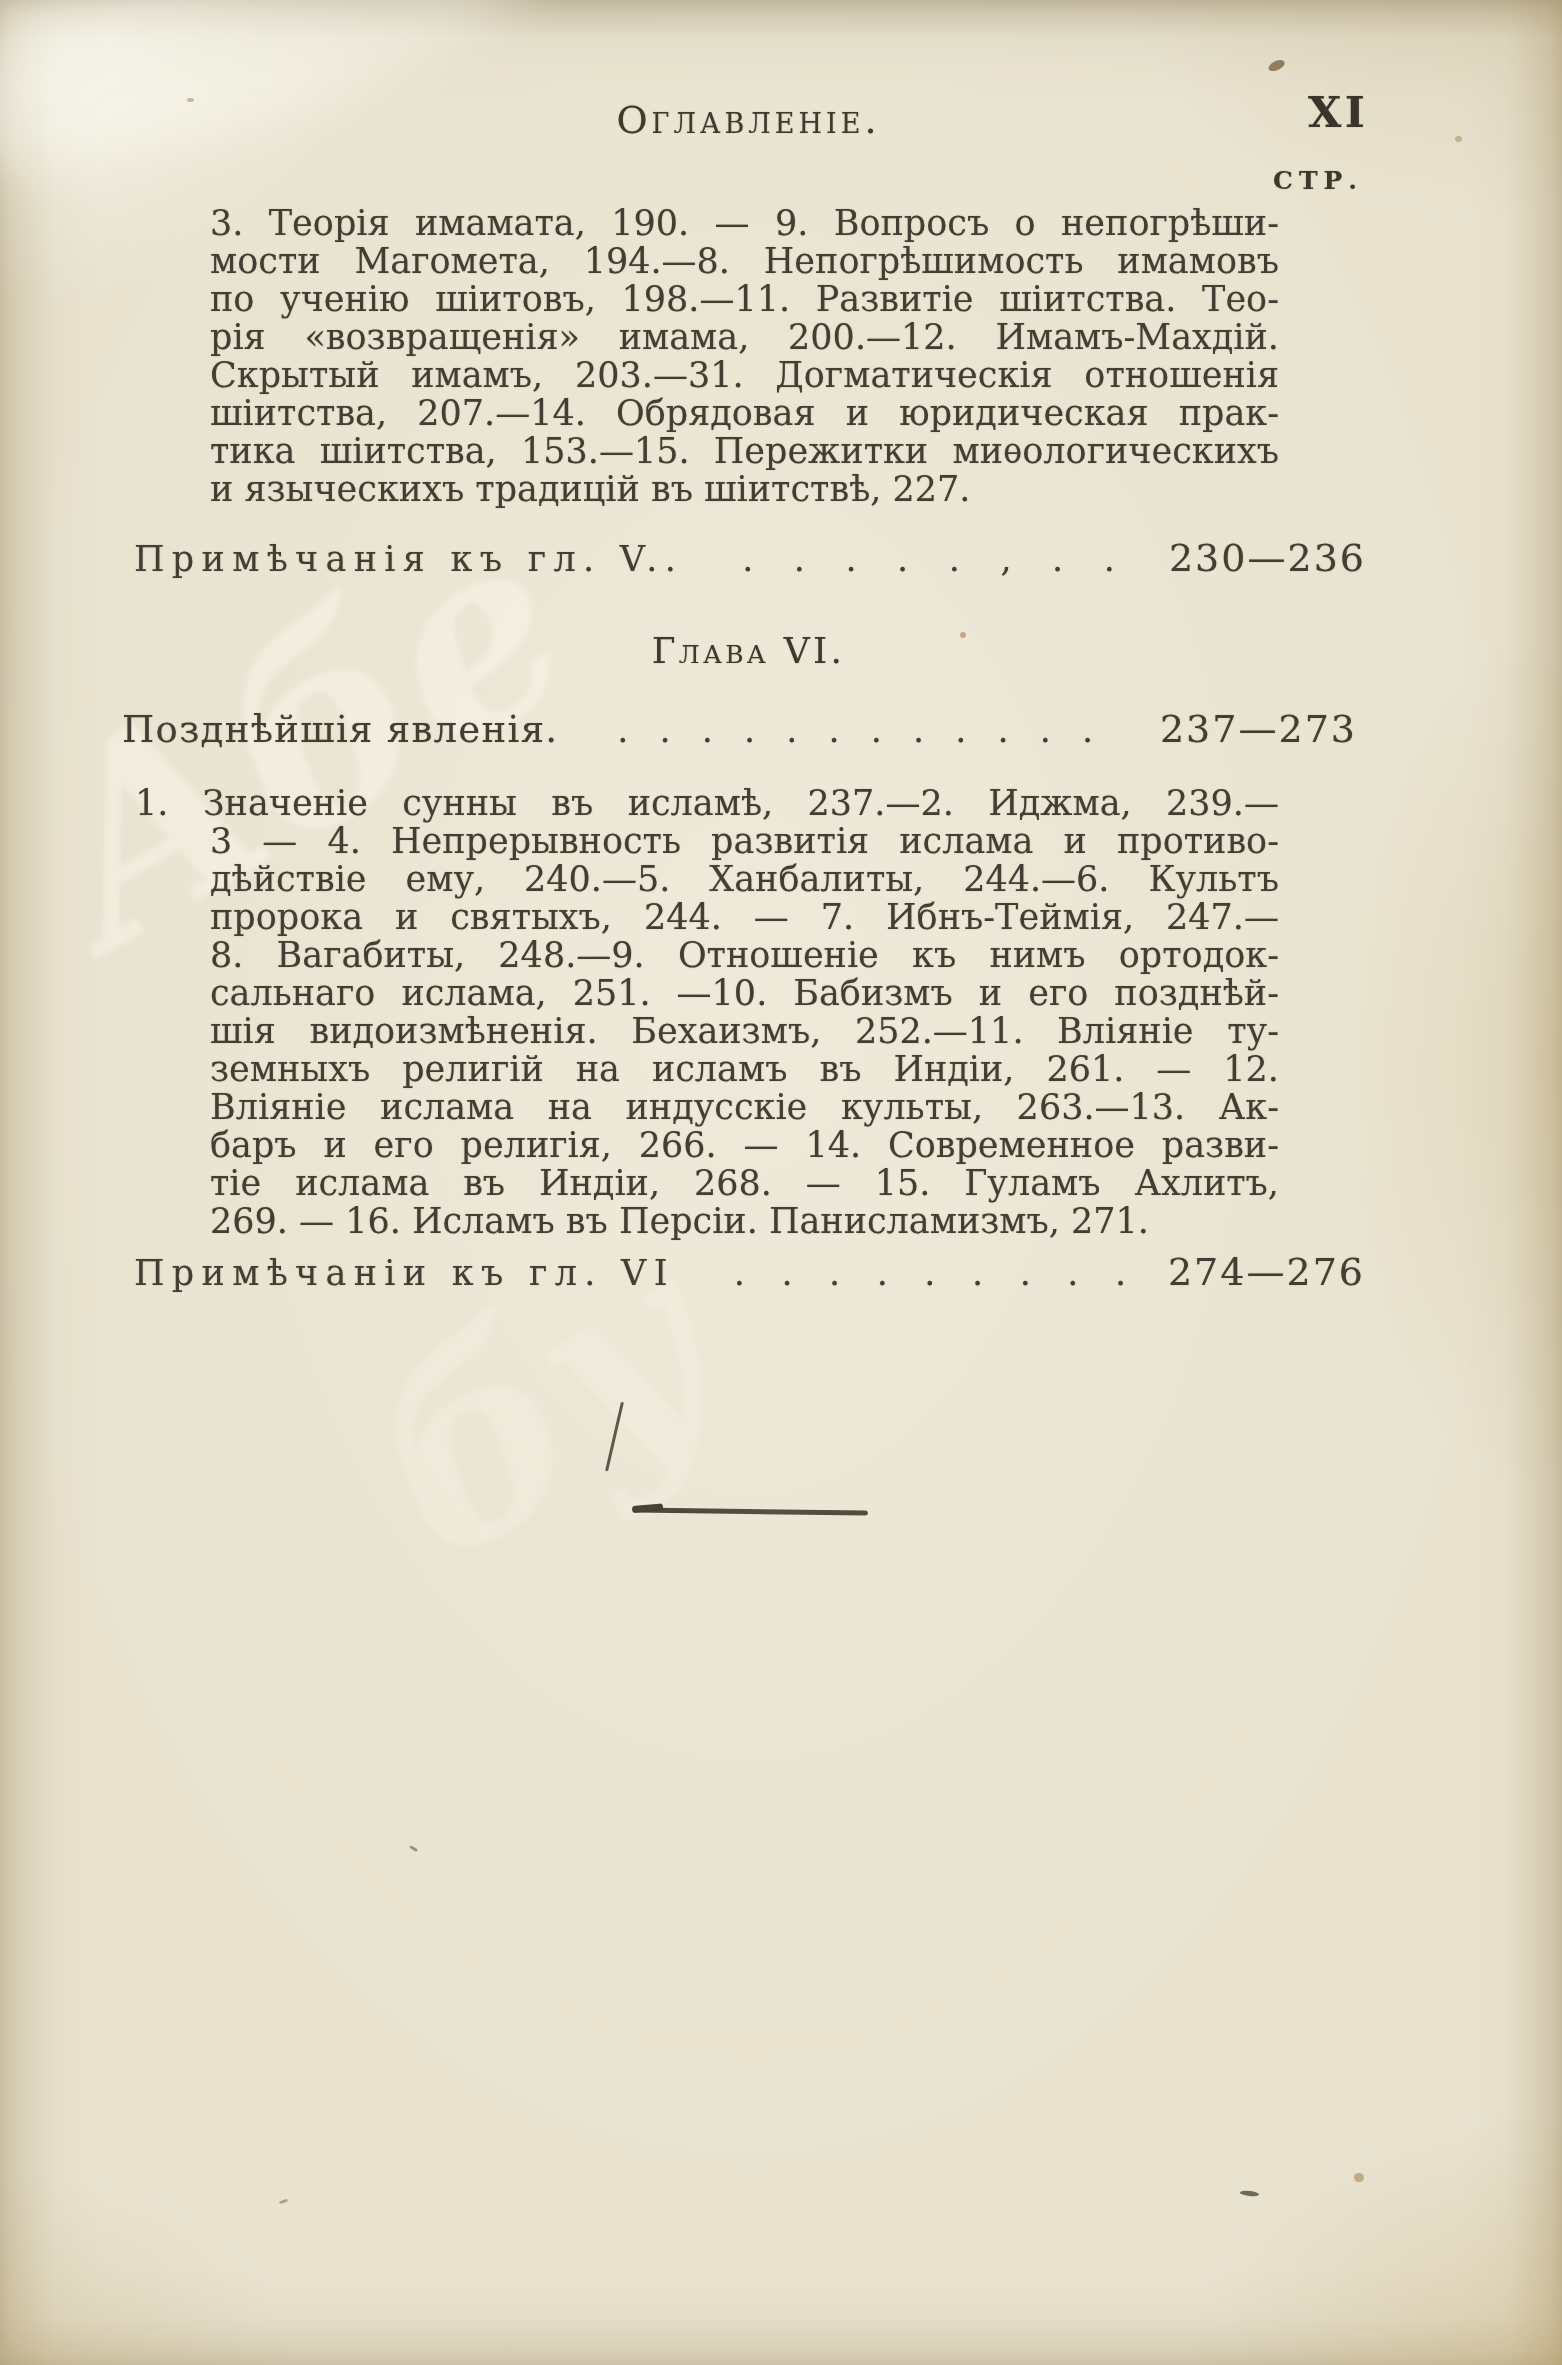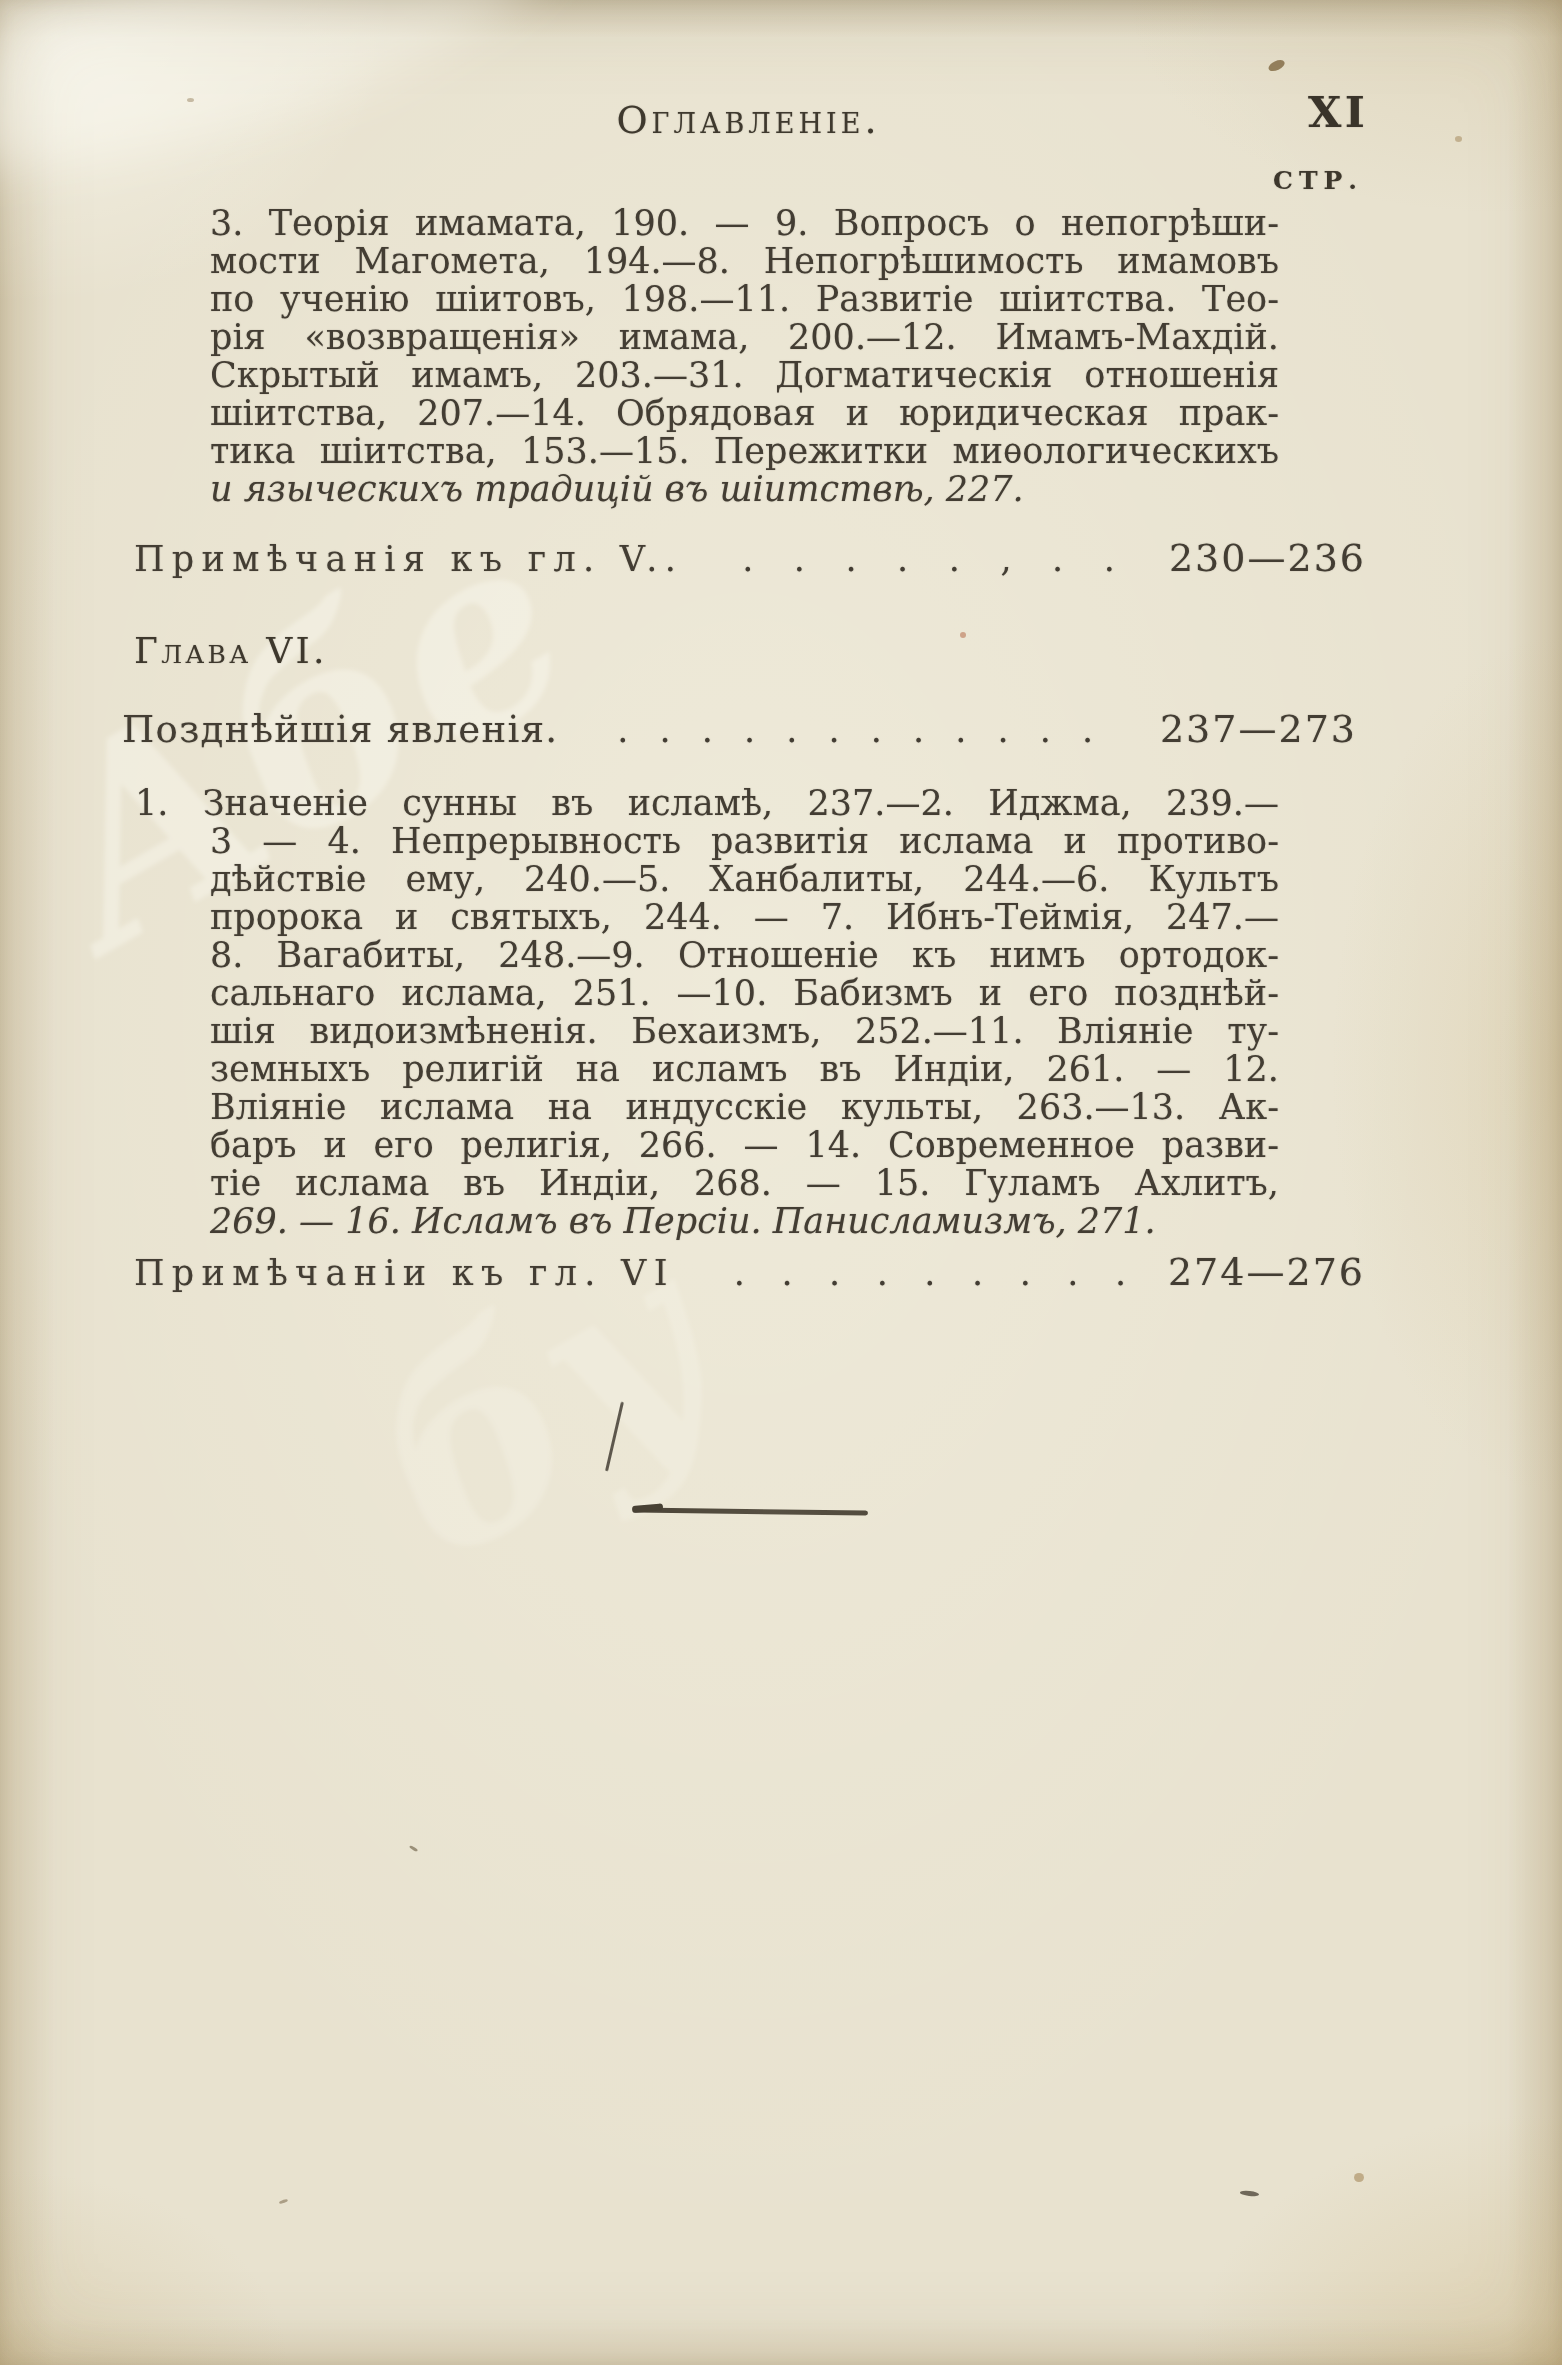--- a/index.html
+++ b/index.html
@@ -32,42 +32,42 @@
     position:absolute; left:1308px; top:87px;
     font-size:43px; font-weight:600; letter-spacing:3.3px; color:#3a342a;
   }
   .col-header{
     position:absolute; left:1273px; top:166px;
     font-size:25px; font-weight:700; letter-spacing:6px; color:#3d372c;
   }
 
   .para{ position:absolute; left:210px; width:1069px; font-size:35px; line-height:38px; }
   .para .line{ text-align:justify; text-align-last:justify; white-space:nowrap; }
-  .para .line.last{ text-align:left; text-align-last:left;font-style:italic; }
+  .para .line.last{ text-align:left; text-align-last:left; }
   .para.ch6 .line.hang{ text-indent:-75px; }
   #para-ch5{ top:204px; }
   #para-ch6{ top:784px; }
 
   .dotline{
     position:absolute; display:flex; align-items:baseline;
     font-size:35px; white-space:nowrap;gap:36px;
   }
   .dotline .label{ flex:none; letter-spacing:7.3px; }
   .dotline .leader{ flex:1 1 auto; overflow:hidden; padding:0 18.7px 0 23px; letter-spacing:14.7px; }
   .dotline .pages{ flex:none; font-size:38px; letter-spacing:2px; }
   #notes-v{ left:134px; top:536px;  width:1232px; }
   #title-vi-line{ left:122px; top:707px; width:1235px; }
   #title-vi-line .label{ letter-spacing:1.3px; font-size:37px; }
   #title-vi-line .leader{ letter-spacing:10px; }
   #notes-vi{ left:134px; top:1250px; width:1231px; }
   #notes-vi .leader{ letter-spacing:12.7px; }
 
   .chapter-heading{
     position:absolute; left:134px; top:630px; width:1229px;
-    font-variant:small-caps; letter-spacing:3.3px;
+    text-align:center; font-variant:small-caps; letter-spacing:3.3px;
     font-size:36px; color:#3e382d;
   }
 
   .rule{
     position:absolute; left:633px; top:1509px; width:235px; height:4.7px;
     background:linear-gradient(90deg,#3e372b,#4a4336 55%,#453e31);
     border-radius:2.7px; transform:rotate(.7deg); opacity:.92;
   }
   .rule::before{
     content:""; position:absolute; left:-1.3px; top:-2.7px; width:31px; height:6.7px;

